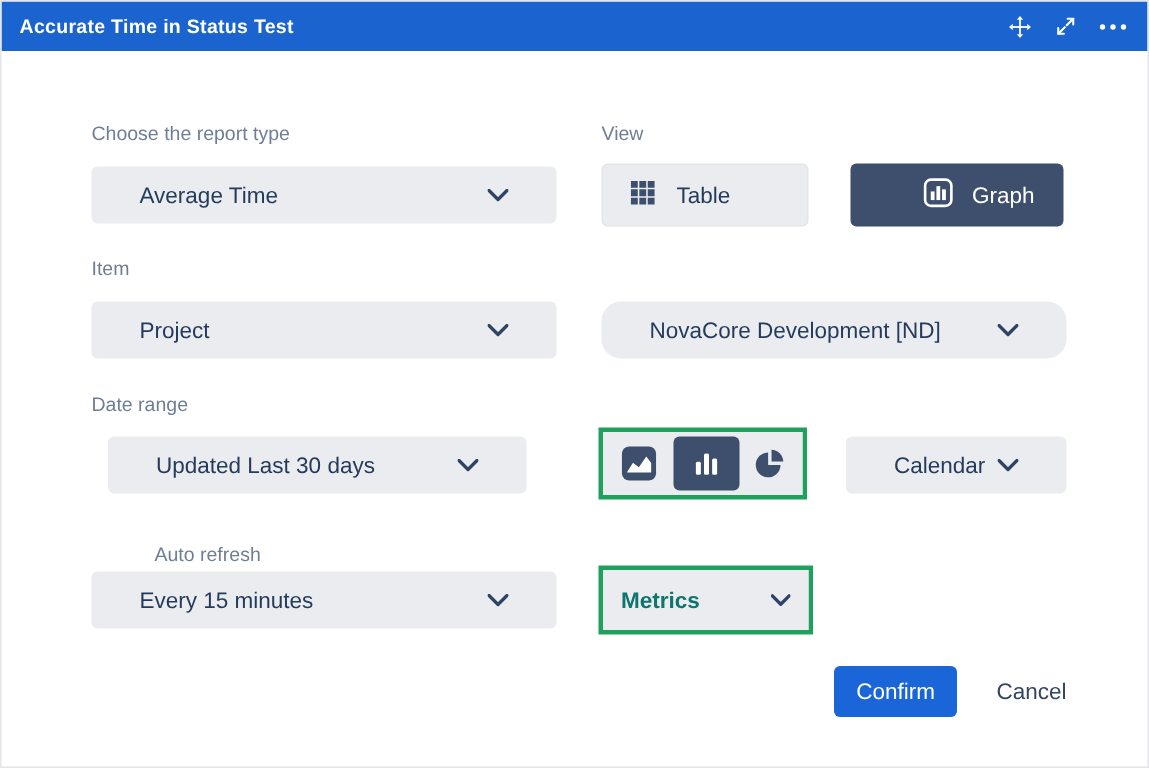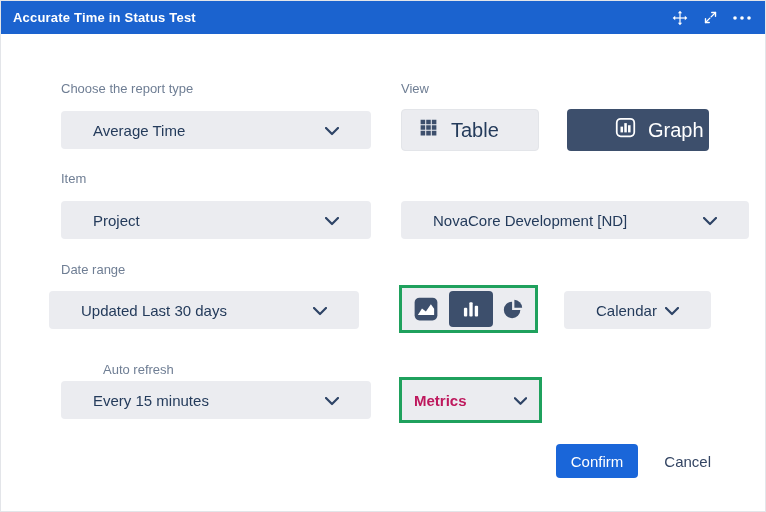--- a/index.html
+++ b/index.html
@@ -64,21 +64,21 @@
 
   
   .view-btn {
     position: absolute;
     height: 42px;
     border-radius: 4px;
     display: flex;
     align-items: center;
     gap: 12px;
     padding: 0 16px;
-    font-size: 20px;
+    font-size: 15px;
     cursor: pointer;
   }
   .view-btn.light { background: #ebecf0; color: #243b5b; border: 1px solid #e3e5e9; }
   .view-btn.dark  { background: #3d4f6c; color: #ffffff; padding-left: 48px; }
 
   
   .hl-box {
     position: absolute;
     border: 3px solid #1fa15d;
   }
@@ -114,21 +114,21 @@
   }
   .metrics-inner {
     flex: 1;
     background: #ebecf0;
     display: flex;
     align-items: center;
     justify-content: space-between;
     padding: 0 12px;
     font-size: 15px;
     font-weight: bold;
-    color: #be185d;
+    color: #0f766e;
     cursor: pointer;
   }
 
   
   .footer {
     position: absolute;
     left: 400px; top: 443px; width: 310px;
     display: flex;
     align-items: center;
     justify-content: flex-end;
@@ -217,31 +217,31 @@
 
   <span class="flabel" style="left:60px; top:170px;">Item</span>
   <div class="field" style="left:60px; top:200px; width:310px;">
     <span class="val">Project</span>
     <span>
       <svg width="14" height="9" viewBox="0 0 14 9">
           <path d="M1 1l6 6 6-6" fill="none" stroke="#2e4466" stroke-width="2.2" stroke-linecap="round" stroke-linejoin="round"></path>
         </svg>
     </span>
   </div>
-  <div class="field" style="left:400px; top:200px; width:348px;">
+  <div class="field" style="left:400px; top:200px; width:310px;border-radius:13px;">
     <span class="val">NovaCore Development [ND]</span>
     <span>
       <svg width="14" height="9" viewBox="0 0 14 9">
           <path d="M1 1l6 6 6-6" fill="none" stroke="#2e4466" stroke-width="2.2" stroke-linecap="round" stroke-linejoin="round"></path>
         </svg>
     </span>
   </div>
 
   <span class="flabel" style="left:60px; top:261px;">Date range</span>
-  <div class="field" style="left:48px; top:290px; width:310px;">
+  <div class="field" style="left:71px; top:290px; width:279px;">
     <span class="val">Updated Last 30 days</span>
     <span>
       <svg width="14" height="9" viewBox="0 0 14 9">
           <path d="M1 1l6 6 6-6" fill="none" stroke="#2e4466" stroke-width="2.2" stroke-linecap="round" stroke-linejoin="round"></path>
         </svg>
     </span>
   </div>
 
   <div class="hl-box icon-group">
     <div class="icon-group-inner">

